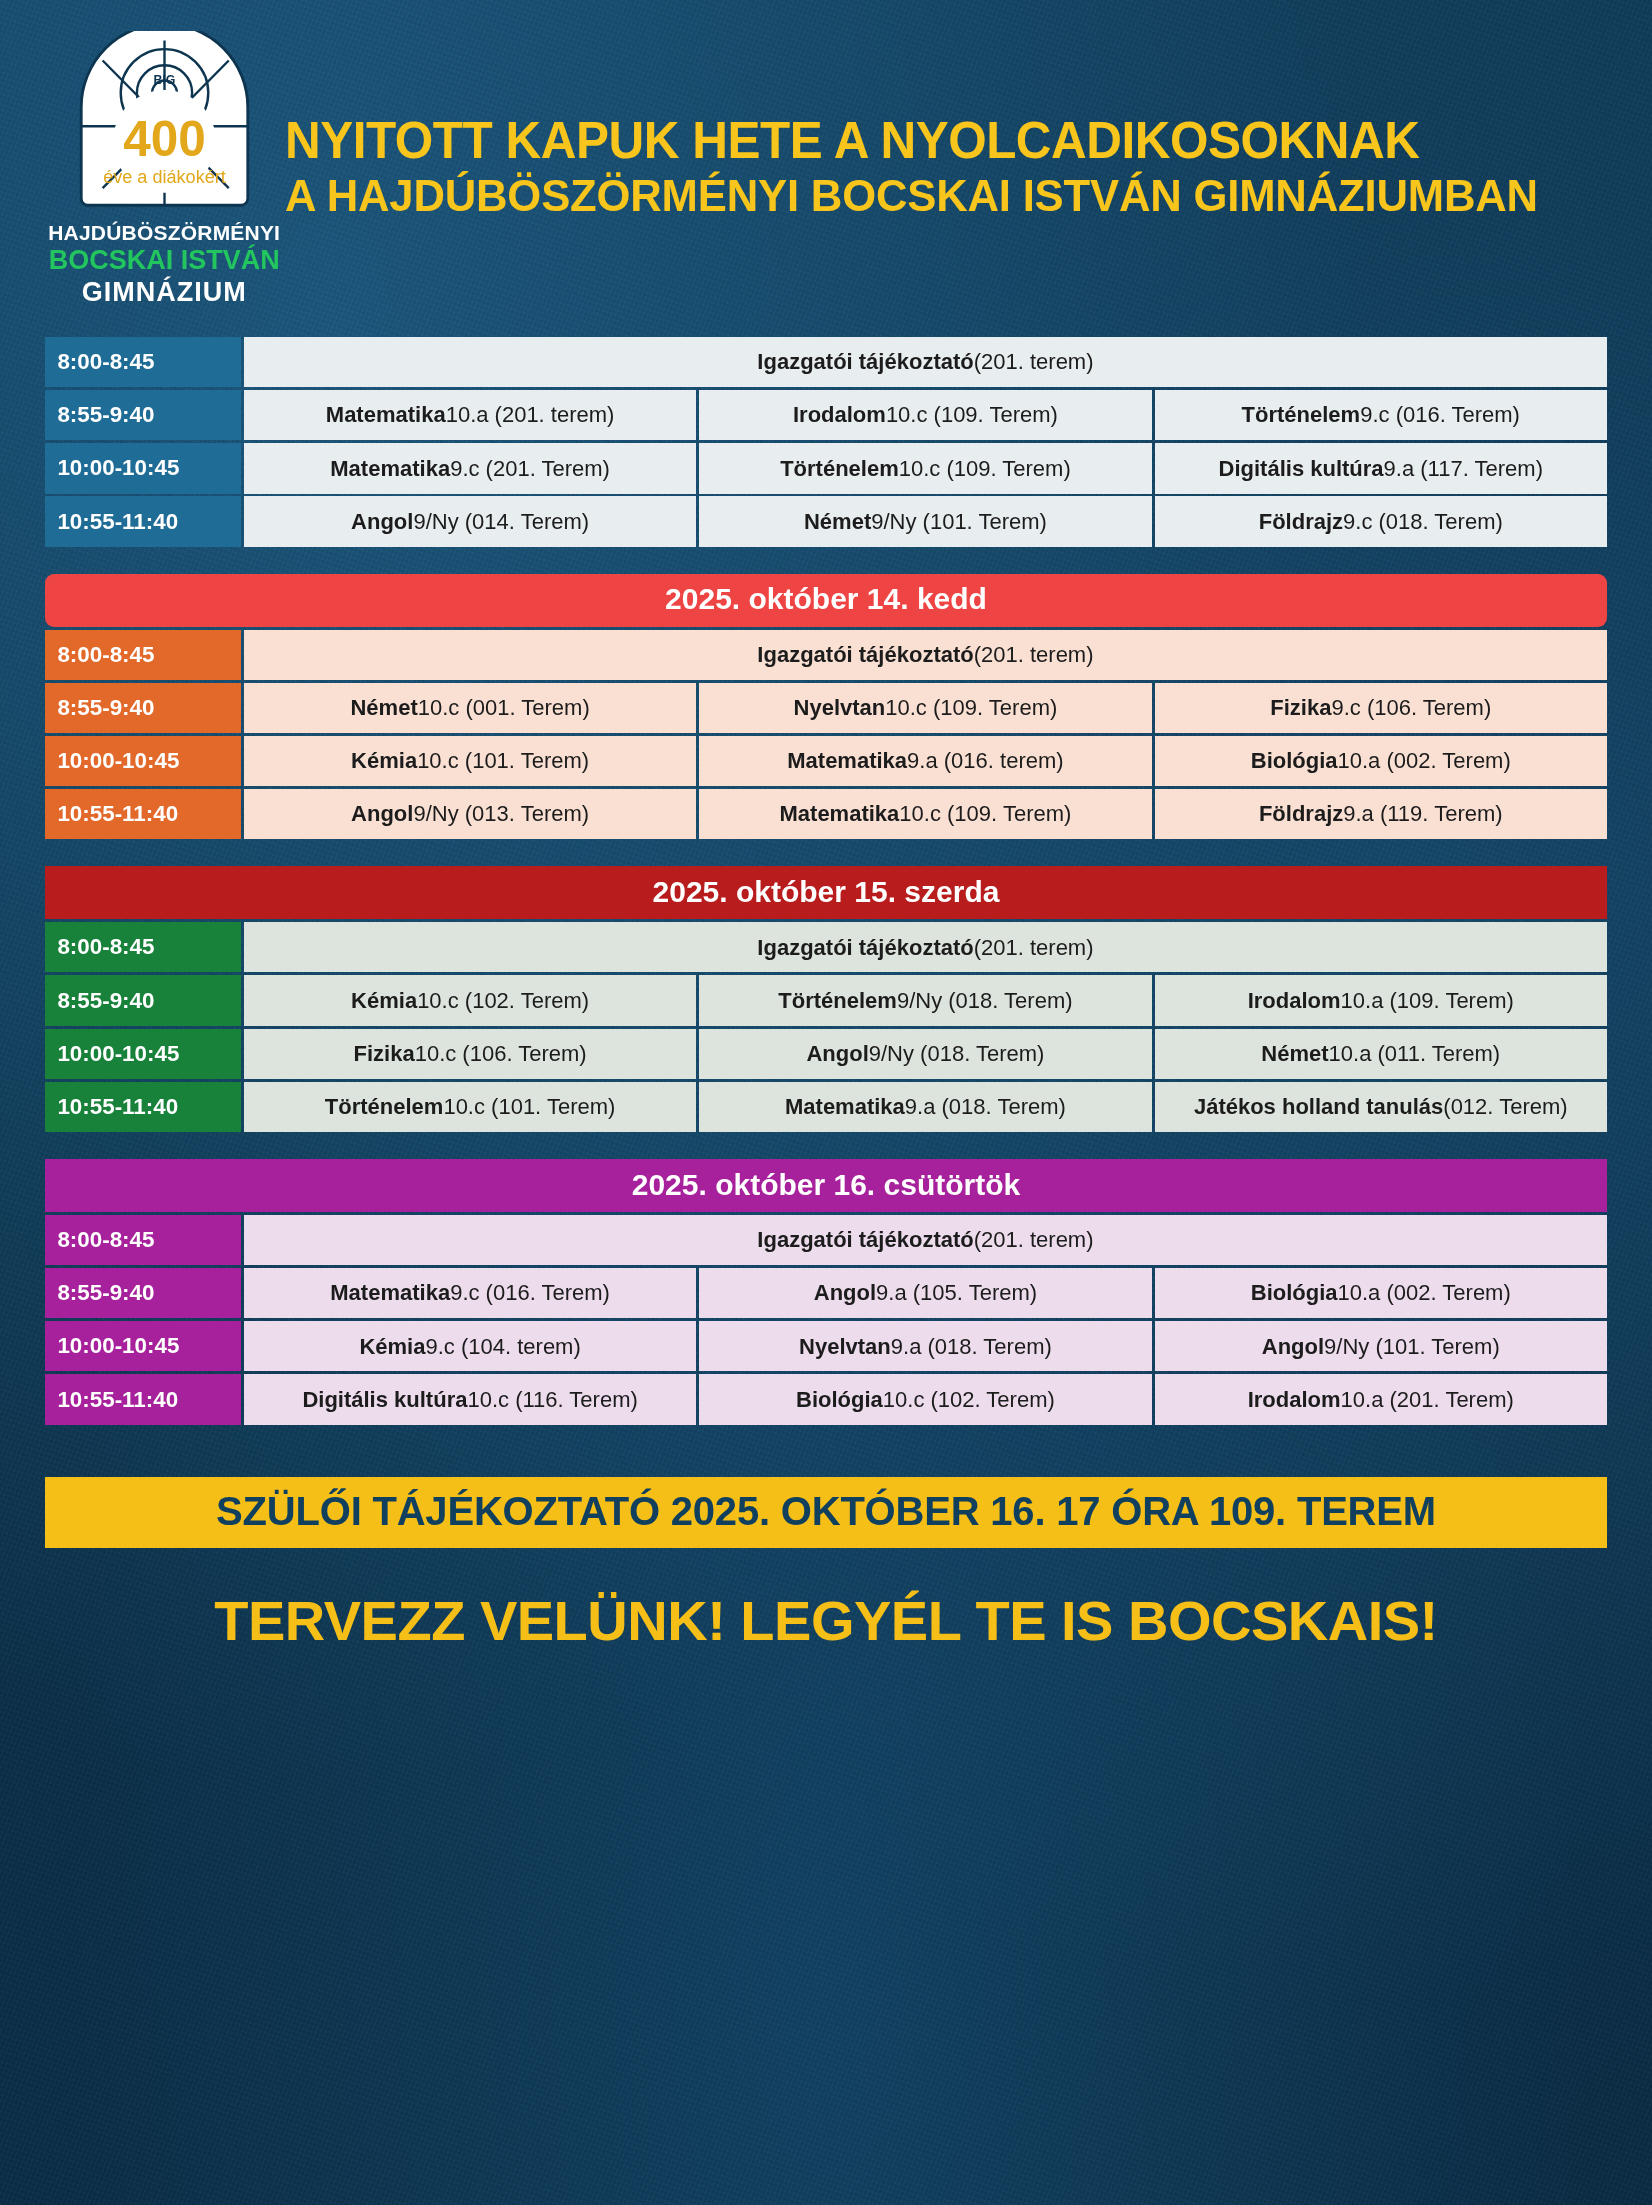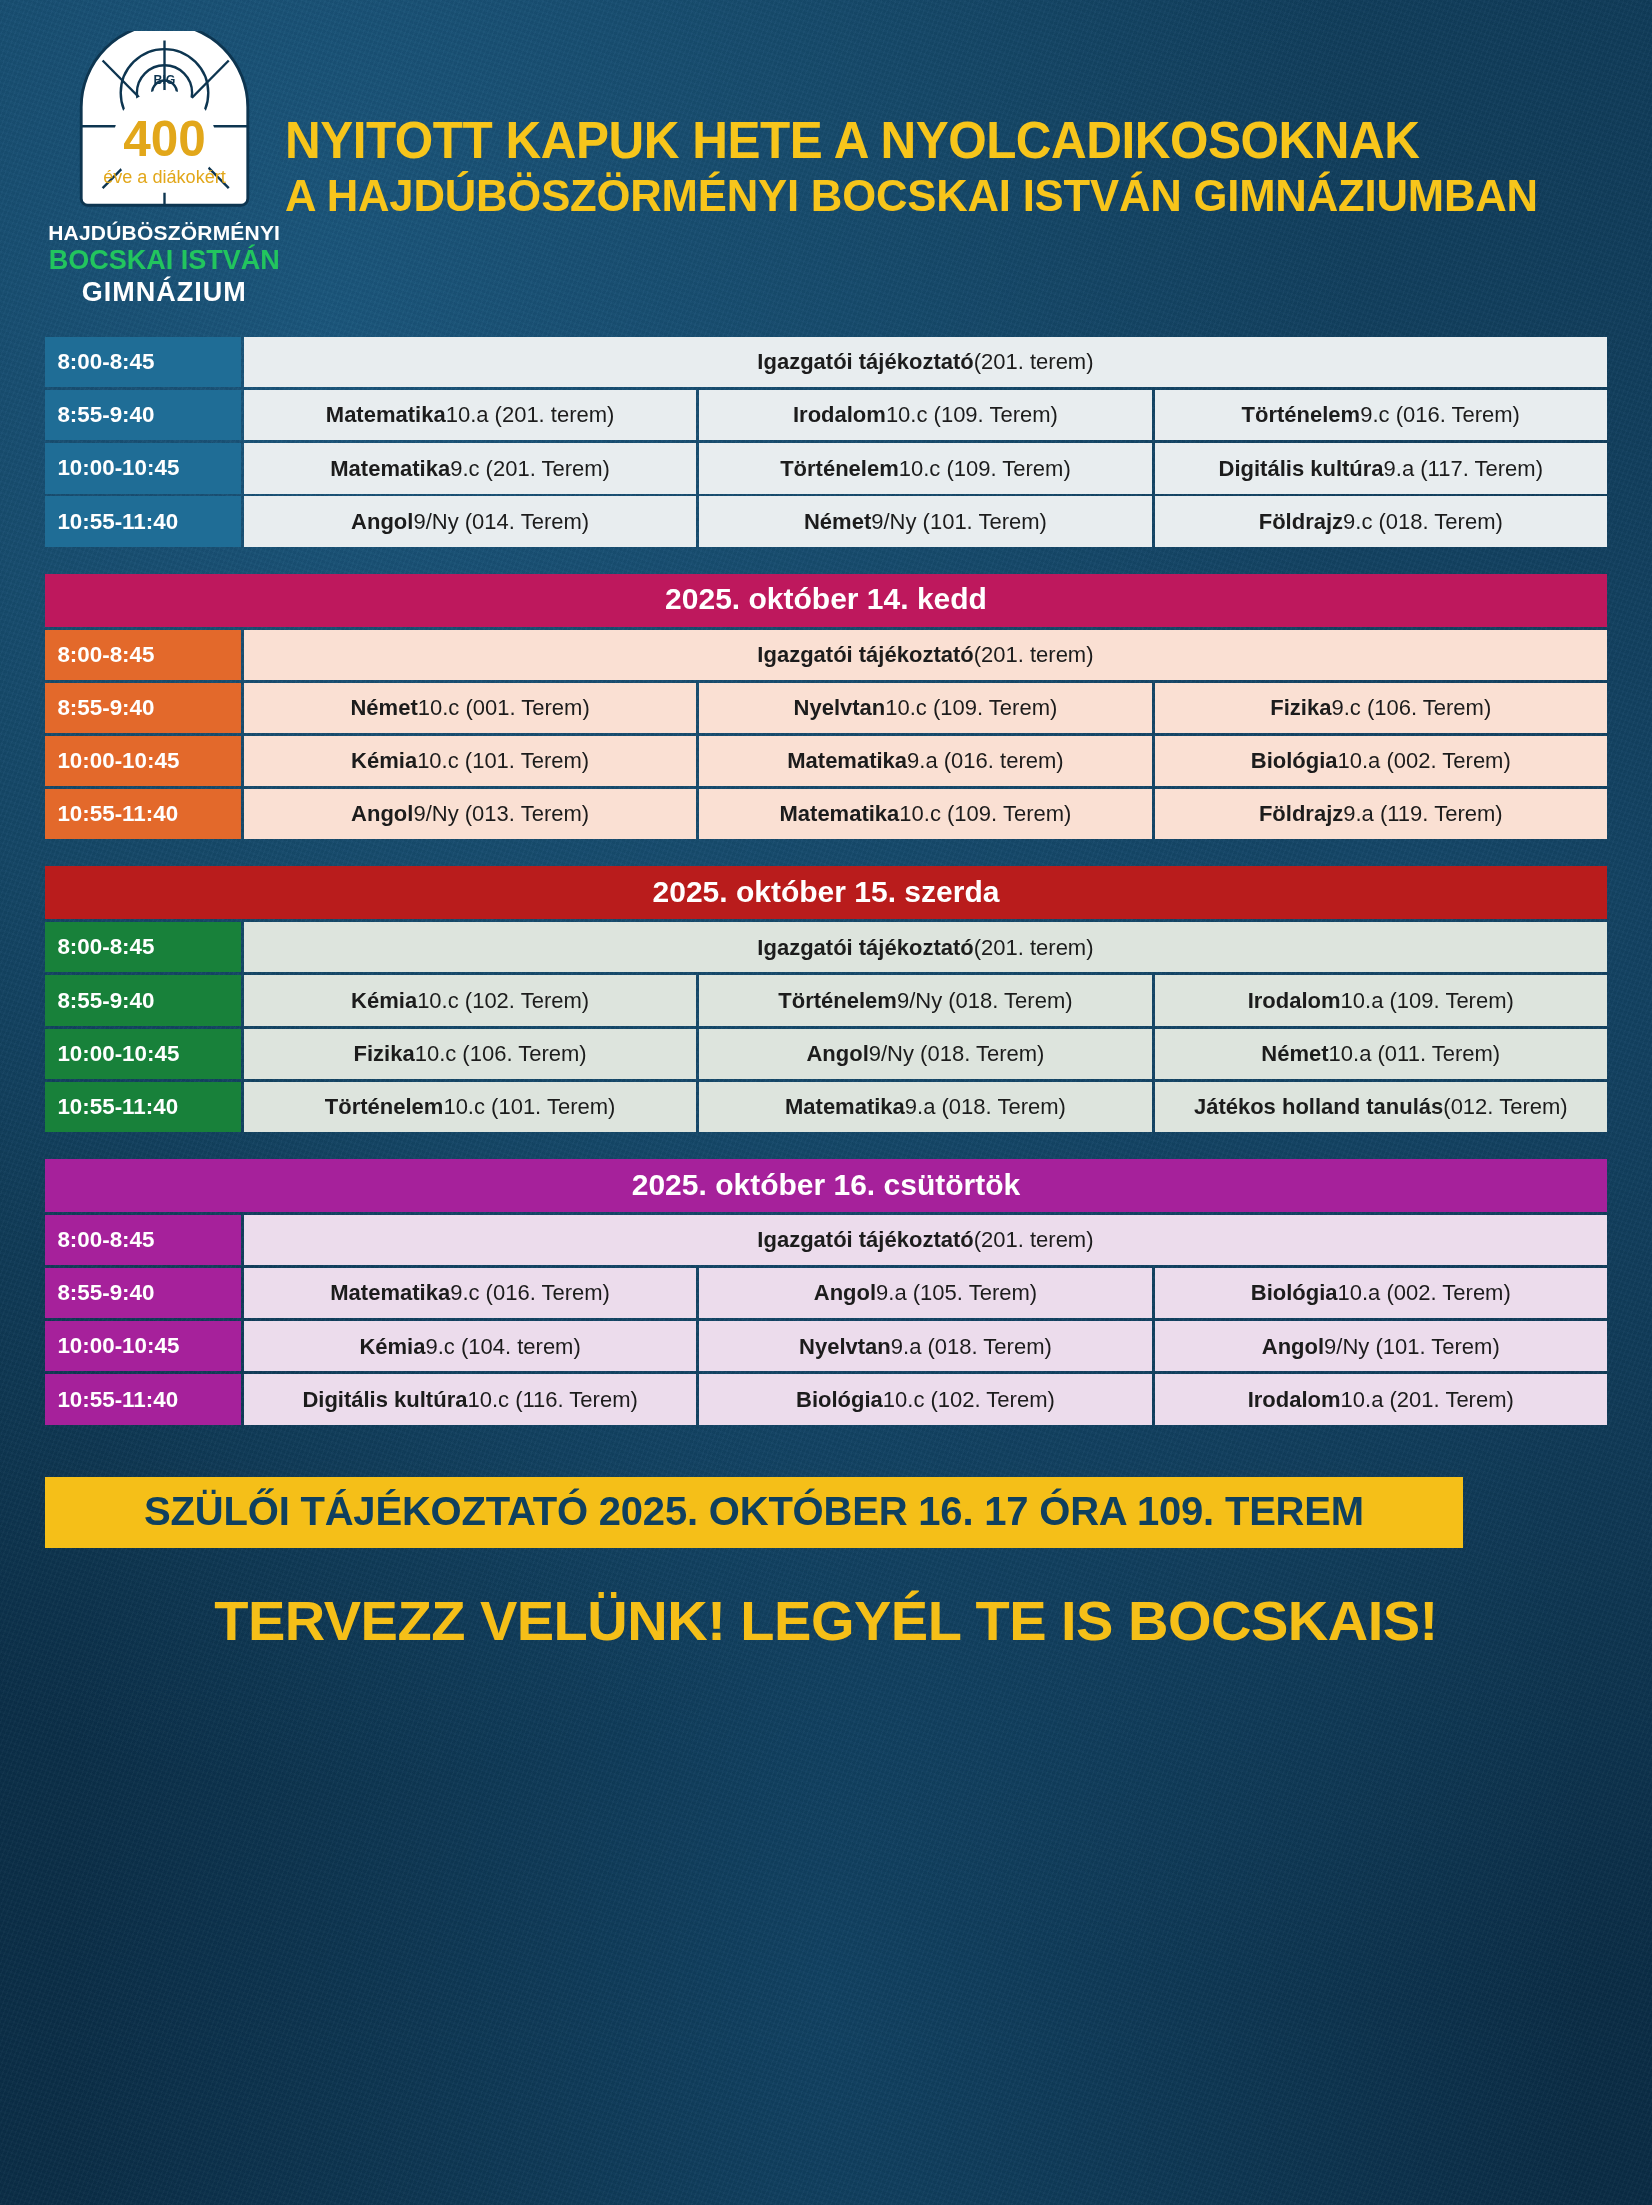--- a/index.html
+++ b/index.html
@@ -171,21 +171,21 @@
     line-height: 1.16;
   }
   .cell.full { flex: 1 1 100%; }
   .cell b { font-weight: bold; }
 
   
   .theme-mon .day-head { background: #1f6d96; }
   .theme-mon .time-cell { background: #1f6d96; }
   .theme-mon .cell { background: #e8edef; }
 
-  .theme-tue .day-head { background: #be185d; }
+  .theme-tue .day-head { background: #ef4444; border-radius: 9px; }
   .theme-tue .time-cell { background: #e3692b; }
   .theme-tue .cell { background: #fae0d3; }
 
   .theme-wed .day-head { background: #b91c1c; }
   .theme-wed .time-cell { background: #18813a; }
   .theme-wed .cell { background: #dde4dd; }
 
   .theme-thu .day-head { background: #a6219b; }
   .theme-thu .time-cell { background: #a6219b; }
   .theme-thu .cell { background: #ecdcec; }
@@ -193,21 +193,21 @@
   
   .banner-yellow {
     margin-top: 52px;
     background: #f5bf18;
     color: #10405e;
     text-align: center;
     font-size: 40px;
     font-weight: bold;
     letter-spacing: -0.2px;
     padding: 14.3px 0 17px;
-    width: 1418px;
+    width: 1562px;
     line-height: 1;
   }
 
   .banner-final {
     margin-top: 45px;
     text-align: center;
     font-size: 56px;
     font-weight: bold;
     color: #f5bf18;
     letter-spacing: -0.5px;

